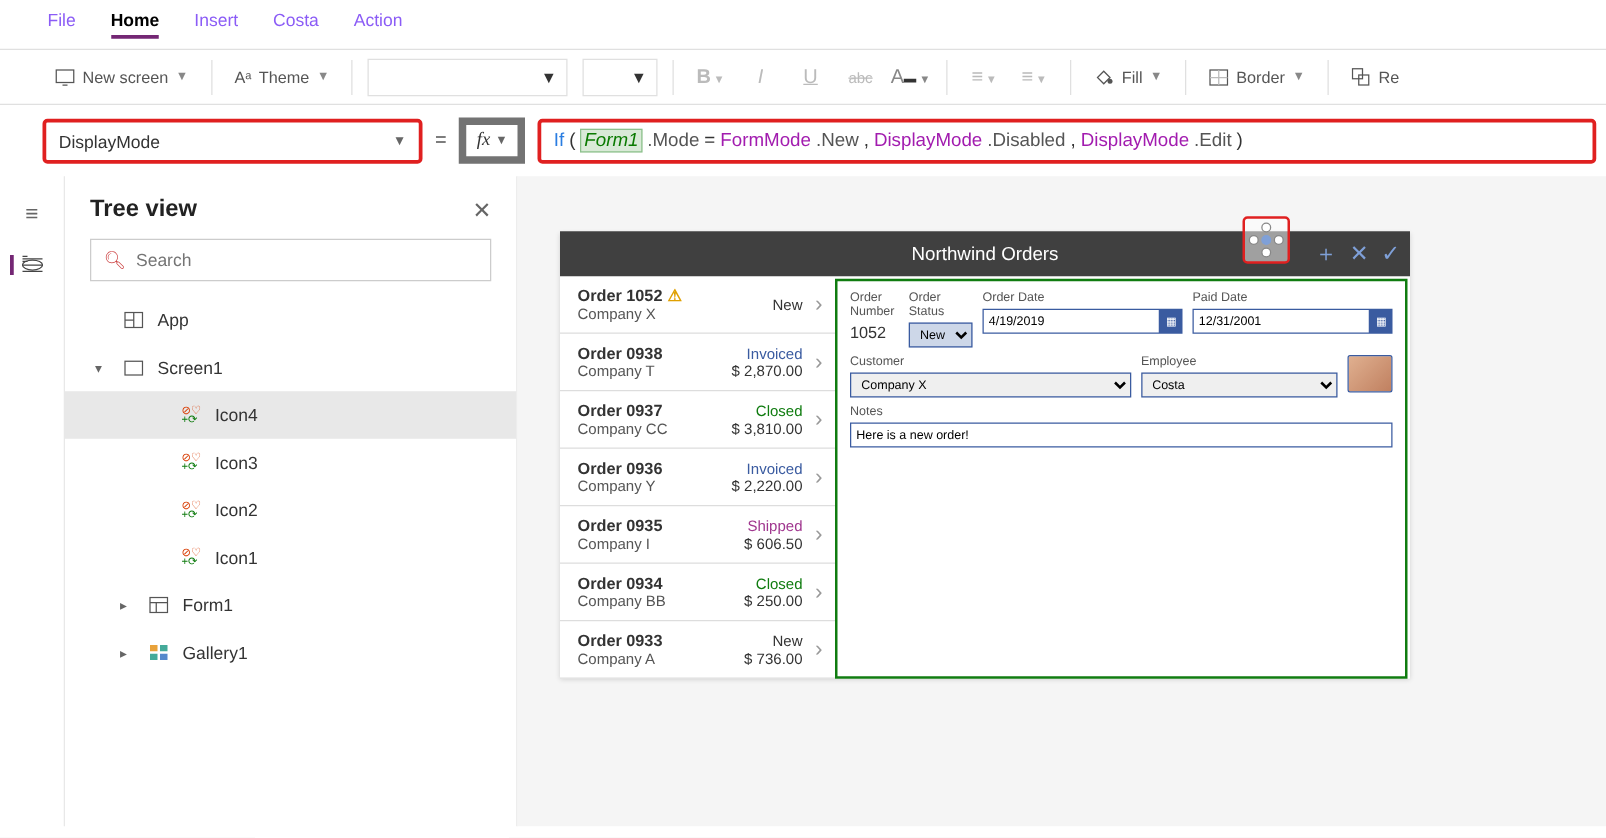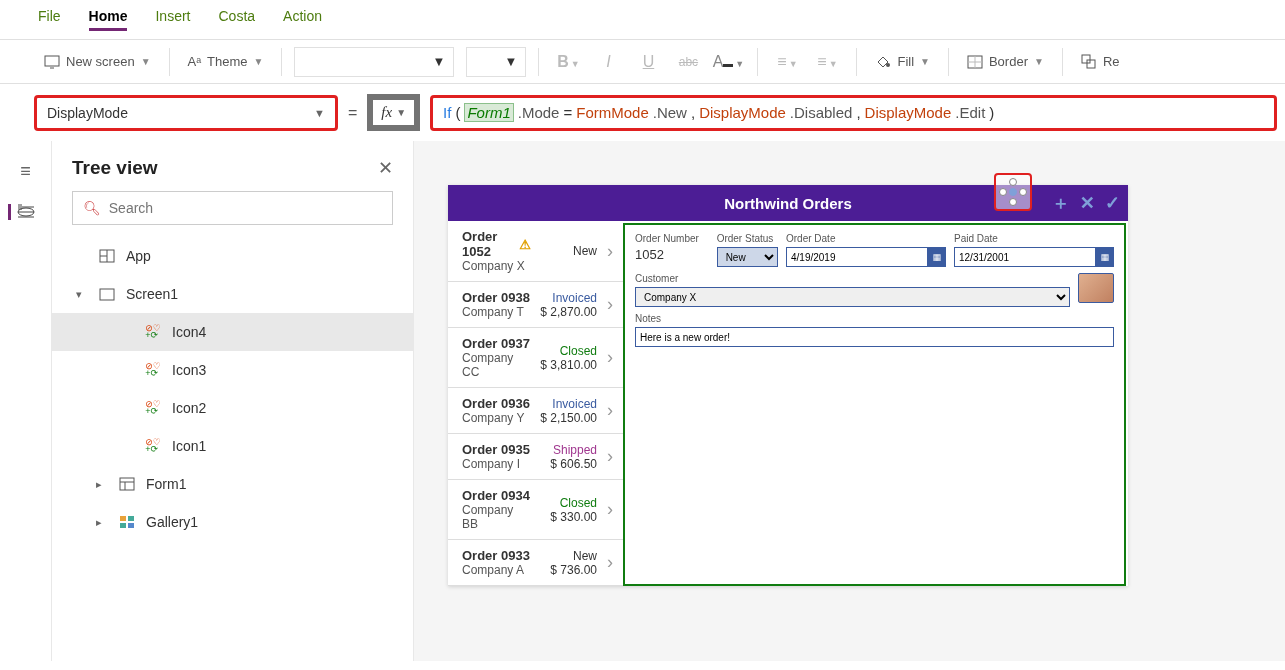--- a/index.html
+++ b/index.html
@@ -1,20 +1,20 @@
 <!DOCTYPE html>
 <html><head>
 <meta charset="utf-8">
 <style>
 * { box-sizing: border-box; margin: 0; padding: 0; font-family: "Segoe UI", Arial, sans-serif; }
 body { background: #fff; width: 1285px; height: 670px; overflow: hidden; font-size: 13px; color: #333; }
 
 
 .menubar { display: flex; gap: 28px; padding: 8px 0 8px 38px; border-bottom: 1px solid #e0e0e0; }
-.menubar .mi { font-size: 14px; color: #4d7c0f; cursor: pointer; }
+.menubar .mi { font-size: 14px; color: #8b5cf6; cursor: pointer; }
 .menubar .mi.active { color: #000; font-weight: 600; border-bottom: 3px solid #742774; padding-bottom: 4px; }
 
 
 .toolbar { display: flex; align-items: center; height: 44px; padding: 0 8px 0 38px; border-bottom: 1px solid #e0e0e0; gap: 6px; }
 .tool-btn { display: flex; align-items: center; gap: 6px; padding: 4px 6px; color: #555; cursor: pointer; font-size: 13px; }
 .tool-btn .chev { font-size: 10px; color: #888; }
 .tool-sep { width: 1px; height: 28px; background: #e0e0e0; margin: 0 6px; }
 .tool-box { border: 1px solid #e0e0e0; height: 30px; display: flex; align-items: center; }
 .format-icon { width: 34px; text-align: center; color: #bbb; font-size: 16px; }
 .format-icon .chev { font-size: 9px; margin-left: 2px; }
@@ -22,21 +22,21 @@
 
 .formula-row { display: flex; align-items: center; padding: 10px 8px 10px 34px; gap: 10px; }
 .prop-selector { width: 304px; height: 36px; border: 3px solid #e02020; border-radius: 4px; display: flex; align-items: center; justify-content: space-between; padding: 0 10px; font-size: 14px; cursor: pointer; }
 .eq { font-size: 16px; color: #555; }
 .fx-box { border: 6px solid #737373; padding: 4px 8px; display: flex; align-items: center; gap: 4px; cursor: pointer; }
 .fx { font-style: italic; font-family: "Times New Roman", serif; font-size: 15px; }
 .formula-input { flex: 1; height: 36px; border: 3px solid #e02020; border-radius: 4px; display: flex; align-items: center; padding: 0 10px; font-family: Consolas, monospace; font-size: 15px; gap: 4px; overflow: hidden; }
 .tok-fn { color: #2a7de1; }
 .tok-id { color: #0a7a00; font-style: italic; background: #d9ead7; border: 1px solid #8bc08b; padding: 0 2px; }
 .tok-prop { color: #555; }
-.tok-enum { color: #c2410c; }
+.tok-enum { color: #a21caf; }
 .tok-punc { color: #333; }
 
 
 .main { display: flex; height: calc(670px - 150px); }
 .rail { width: 52px; border-right: 1px solid #e8e8e8; display: flex; flex-direction: column; align-items: center; padding-top: 20px; gap: 22px; }
 .rail-icon { font-size: 18px; color: #666; cursor: pointer; }
 .rail-icon.active { border-left: 3px solid #742774; padding-left: 6px; margin-left: -9px; }
 
 
 .tree-panel { width: 362px; border-right: 1px solid #e8e8e8; display: flex; flex-direction: column; }
@@ -54,27 +54,27 @@
 .tree-item.selected { background: #e8e8e8; }
 .tree-item .exp { width: 12px; font-size: 11px; color: #666; }
 .tree-item .ticon { width: 18px; display: flex; justify-content: center; font-size: 14px; color: #555; }
 .comp-icon { display: inline-flex; flex-direction: column; line-height: 7px; font-size: 9px; }
 .comp-icon .r1 { color: #d83b01; }
 .comp-icon .r2 { color: #107c10; }
 
 
 .canvas { flex: 1; background: #f5f5f5; position: relative; padding: 44px 34px; }
 .app-frame { width: 680px; background: #fff; box-shadow: 0 1px 4px rgba(0,0,0,.15); position: relative; }
-.app-header { background: #4c1d95; color: #fff; height: 36px; display: flex; align-items: center; justify-content: center; font-weight: 700; font-size: 15px; position: relative; }
+.app-header { background: #404040; color: #fff; height: 36px; display: flex; align-items: center; justify-content: center; font-weight: 400; font-size: 15px; position: relative; }
 .hdr-icons { position: absolute; right: 8px; display: flex; gap: 10px; align-items: center; }
 .hdr-icons span { font-size: 18px; color: #7fa0d8; }
 
 
 .app-body { display: flex; }
-.orders-col { width: 175px; }
+.orders-col { width: 220px; }
 .order-row { border-bottom: 1px solid #ddd; padding: 8px 10px 8px 14px; display: flex; align-items: center; gap: 6px; cursor: pointer; }
 .order-row .txt { flex: 1; }
 .order-row .ln1 { font-weight: 700; font-size: 13px; display: flex; align-items: center; gap: 4px; }
 .order-row .ln2 { font-size: 12px; color: #555; }
 .order-row .status { font-size: 12px; text-align: right; }
 .order-row .amt { font-size: 12px; color: #333; text-align: right; }
 .order-row .rcol { text-align: right; min-width: 60px; }
 .order-row .chev { color: #999; font-size: 18px; margin-left: 4px; }
 .st-invoiced { color: #3a5ba0; }
 .st-closed { color: #107c10; }
@@ -368,21 +368,21 @@
               </div>
               <span class="chev">›</span>
             </div>
             <div class="order-row">
               <div class="txt">
                 <div class="ln1">Order 0936</div>
                 <div class="ln2">Company Y</div>
               </div>
               <div class="rcol">
                 <div class="status st-invoiced">Invoiced</div>
-                <div class="amt">$ 2,150.00</div>
+                <div class="amt">$ 2,220.00</div>
               </div>
               <span class="chev">›</span>
             </div>
             <div class="order-row">
               <div class="txt">
                 <div class="ln1">Order 0935</div>
                 <div class="ln2">Company I</div>
               </div>
               <div class="rcol">
                 <div class="status st-shipped">Shipped</div>
@@ -390,21 +390,21 @@
               </div>
               <span class="chev">›</span>
             </div>
             <div class="order-row">
               <div class="txt">
                 <div class="ln1">Order 0934</div>
                 <div class="ln2">Company BB</div>
               </div>
               <div class="rcol">
                 <div class="status st-closed">Closed</div>
-                <div class="amt">$ 330.00</div>
+                <div class="amt">$ 250.00</div>
               </div>
               <span class="chev">›</span>
             </div>
             <div class="order-row">
               <div class="txt">
                 <div class="ln1">Order 0933</div>
                 <div class="ln2">Company A</div>
               </div>
               <div class="rcol">
                 <div class="status st-new">New</div>
@@ -436,20 +436,24 @@
                   <input value="12/31/2001" style="">
                   <span class="cal">▦</span>
                 </div>
             </div>
           </div>
           <div class="form-row">
             <div class="field" style="flex:2">
               <label>Customer</label>
               <select><option>Company X</option></select>
             </div>
+            <div class="field" style="flex:1.4">
+              <label>Employee</label>
+              <select><option>Costa</option></select>
+            </div>
             <div class="avatar"></div>
           </div>
           <div class="field">
             <label>Notes</label>
             <input class="notes-input" value="Here is a new order!" style="">
           </div>
         </div>
       </div>
     </div>
   </div>

